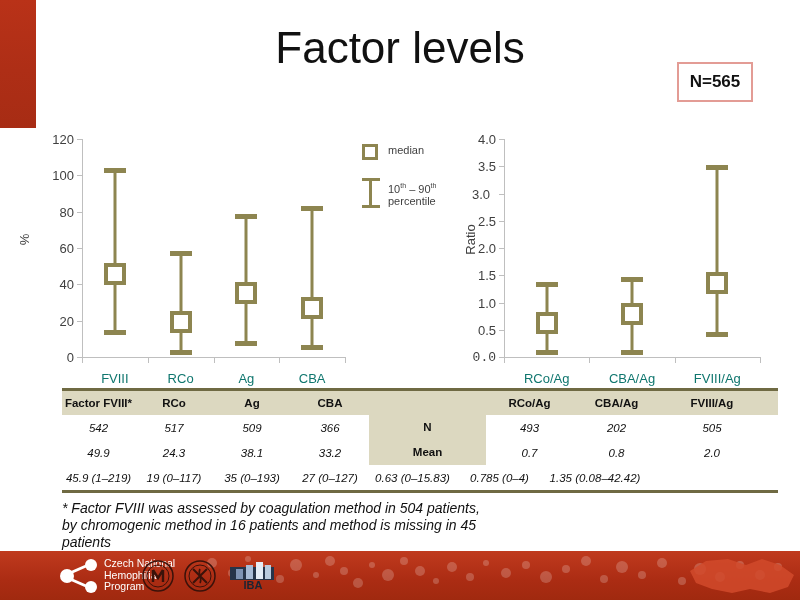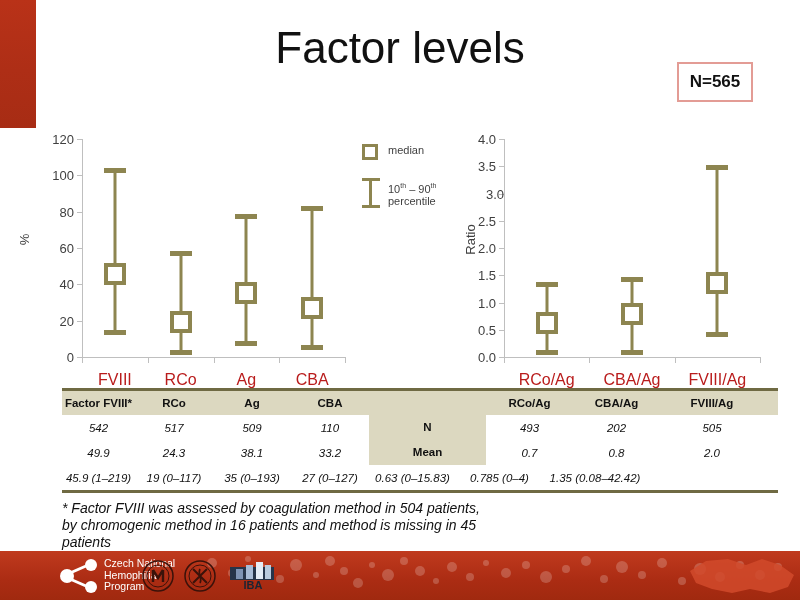--- a/index.html
+++ b/index.html
@@ -23,21 +23,21 @@
     border:2px solid #e39c95;background:#fff;display:flex;align-items:center;
     justify-content:center;font-size:17px;font-weight:bold;color:#111;}
 
   
   .chart{position:absolute;}
   .axis-line{position:absolute;height:1px;background:#bfbfbf;}
   .ytick-label{position:absolute;right:0;font-size:13px;color:#3f3f3f;
     text-align:right;transform:translateY(-50%);white-space:nowrap;}
   .ytick-mark{position:absolute;width:5px;height:1px;background:#bfbfbf;}
   .xtick-mark{position:absolute;width:1px;height:6px;background:#bfbfbf;}
-  .xcat-label{position:absolute;font-size:16px;color:#b91c1c;text-align:right;
+  .xcat-label{position:absolute;font-size:13px;color:#0f766e;text-align:right;
     transform:translateX(-50%);white-space:nowrap;}
   .axis-title{position:absolute;font-size:13px;color:#3f3f3f;
     transform-origin:center center;white-space:nowrap;}
 
   .series-line{position:absolute;width:3px;background:#8d8550;
     transform:translateX(-50%);}
   .cap{position:absolute;height:5px;width:22px;background:#8d8550;
     transform:translateX(-50%);}
   .median-box{position:absolute;width:22px;height:22px;border:4px solid #8d8550;
     background:#fff;transform:translate(-50%,-50%);box-sizing:border-box;}
@@ -160,33 +160,33 @@
         <span>percentile</span>
       </span>
     </div>
   </div>
 
   <div class="chart" id="chart-right" style="left:430px;top:0;width:370px;height:400px;">
     <div class="axis-title" style="left:20px;top:232px;width:40px;text-align:center;transform:rotate(-90deg);">Ratio</div>
   <div style="position: absolute; left: 74px; top: 139px; width: 1px; height: 218px; background: rgb(191, 191, 191);"></div>
       <div class="axis-line" style="left: 74px; top: 357px; width: 256px;"></div>
       <div class="ytick-mark" style="left: 69px; top: 357px;"></div>
-      <div class="ytick-label" style="left: 22px; width: 44px; top: 357px;">0.0</div>
+      <div class="ytick-label" style="left: 22px; width: 44px; top: 357px; font-family: Liberation Mono, monospace;">0.0</div>
       <div class="ytick-mark" style="left: 69px; top: 329.75px;"></div>
       <div class="ytick-label" style="left: 22px; width: 44px; top: 329.75px;">0.5</div>
       <div class="ytick-mark" style="left: 69px; top: 302.5px;"></div>
       <div class="ytick-label" style="left: 22px; width: 44px; top: 302.5px;">1.0</div>
       <div class="ytick-mark" style="left: 69px; top: 275.25px;"></div>
       <div class="ytick-label" style="left: 22px; width: 44px; top: 275.25px;">1.5</div>
       <div class="ytick-mark" style="left: 69px; top: 248px;"></div>
       <div class="ytick-label" style="left: 22px; width: 44px; top: 248px;">2.0</div>
       <div class="ytick-mark" style="left: 69px; top: 220.75px;"></div>
       <div class="ytick-label" style="left: 22px; width: 44px; top: 220.75px;">2.5</div>
       <div class="ytick-mark" style="left: 69px; top: 193.5px;"></div>
-      <div class="ytick-label" style="left: 30px; width: 44px; top: 193.5px;">3.0</div>
+      <div class="ytick-label" style="left: 16px; width: 44px; top: 193.5px;">3.0</div>
       <div class="ytick-mark" style="left: 69px; top: 166.25px;"></div>
       <div class="ytick-label" style="left: 22px; width: 44px; top: 166.25px;">3.5</div>
       <div class="ytick-mark" style="left: 69px; top: 139px;"></div>
       <div class="ytick-label" style="left: 22px; width: 44px; top: 139px;">4.0</div>
       <div class="xtick-mark" style="left: 74px; top: 357px;"></div>
       <div class="series-line" style="left: 116.667px; top: 283.97px; height: 67.58px;"></div>
       <div class="cap" style="left: 116.667px; top: 281.97px;"></div>
       <div class="cap" style="left: 116.667px; top: 349.55px;"></div>
       <div class="median-box" style="left: 116.667px; top: 322.665px;"></div>
       <div class="xcat-label" style="left: 116.667px; top: 371px;">RCo/Ag</div>
@@ -216,21 +216,21 @@
       <div class="tcell c-lab"></div>
       <div class="tcell c-right">RCo/Ag</div>
       <div class="tcell c-right">CBA/Ag</div>
       <div class="tcell c-right-last">FVIII/Ag</div>
     </div>
 
     <div class="trow">
       <div class="tcell c-left">542</div>
       <div class="tcell c-mid">517</div>
       <div class="tcell c-mid">509</div>
-      <div class="tcell c-mid">110</div>
+      <div class="tcell c-mid">366</div>
       <div class="tcell c-lab">N</div>
       <div class="tcell c-right">493</div>
       <div class="tcell c-right">202</div>
       <div class="tcell c-right-last">505</div>
     </div>
 
     <div class="trow">
       <div class="tcell c-left">49.9</div>
       <div class="tcell c-mid">24.3</div>
       <div class="tcell c-mid">38.1</div>

